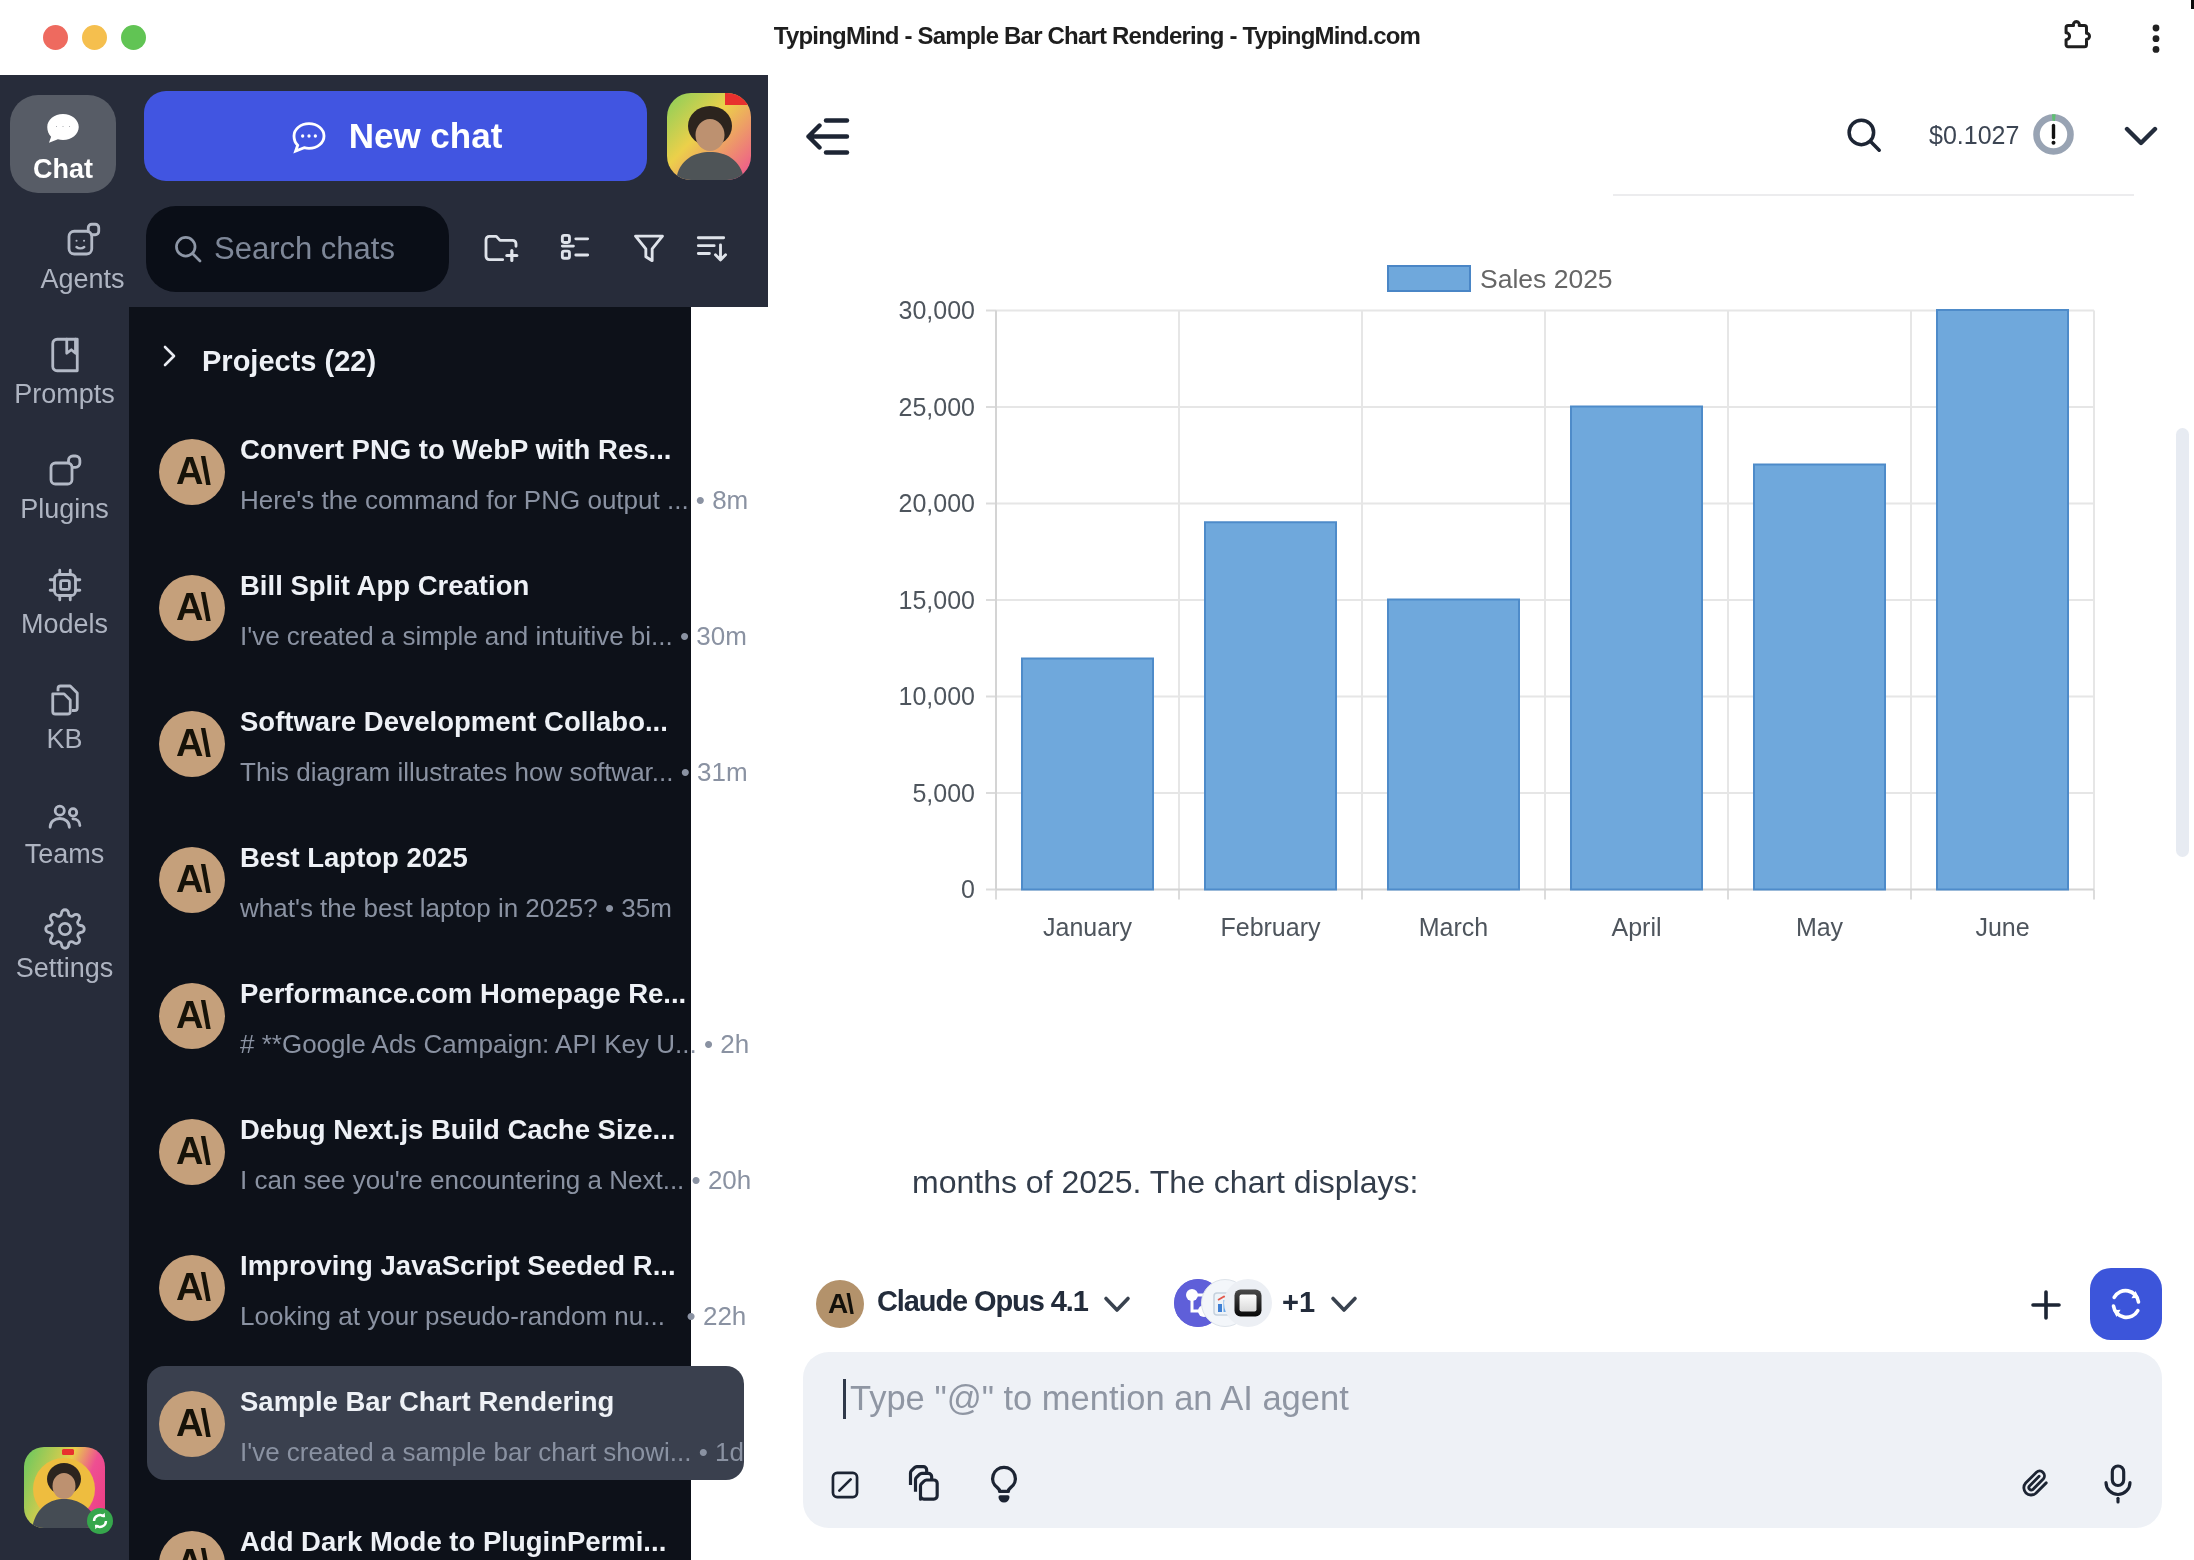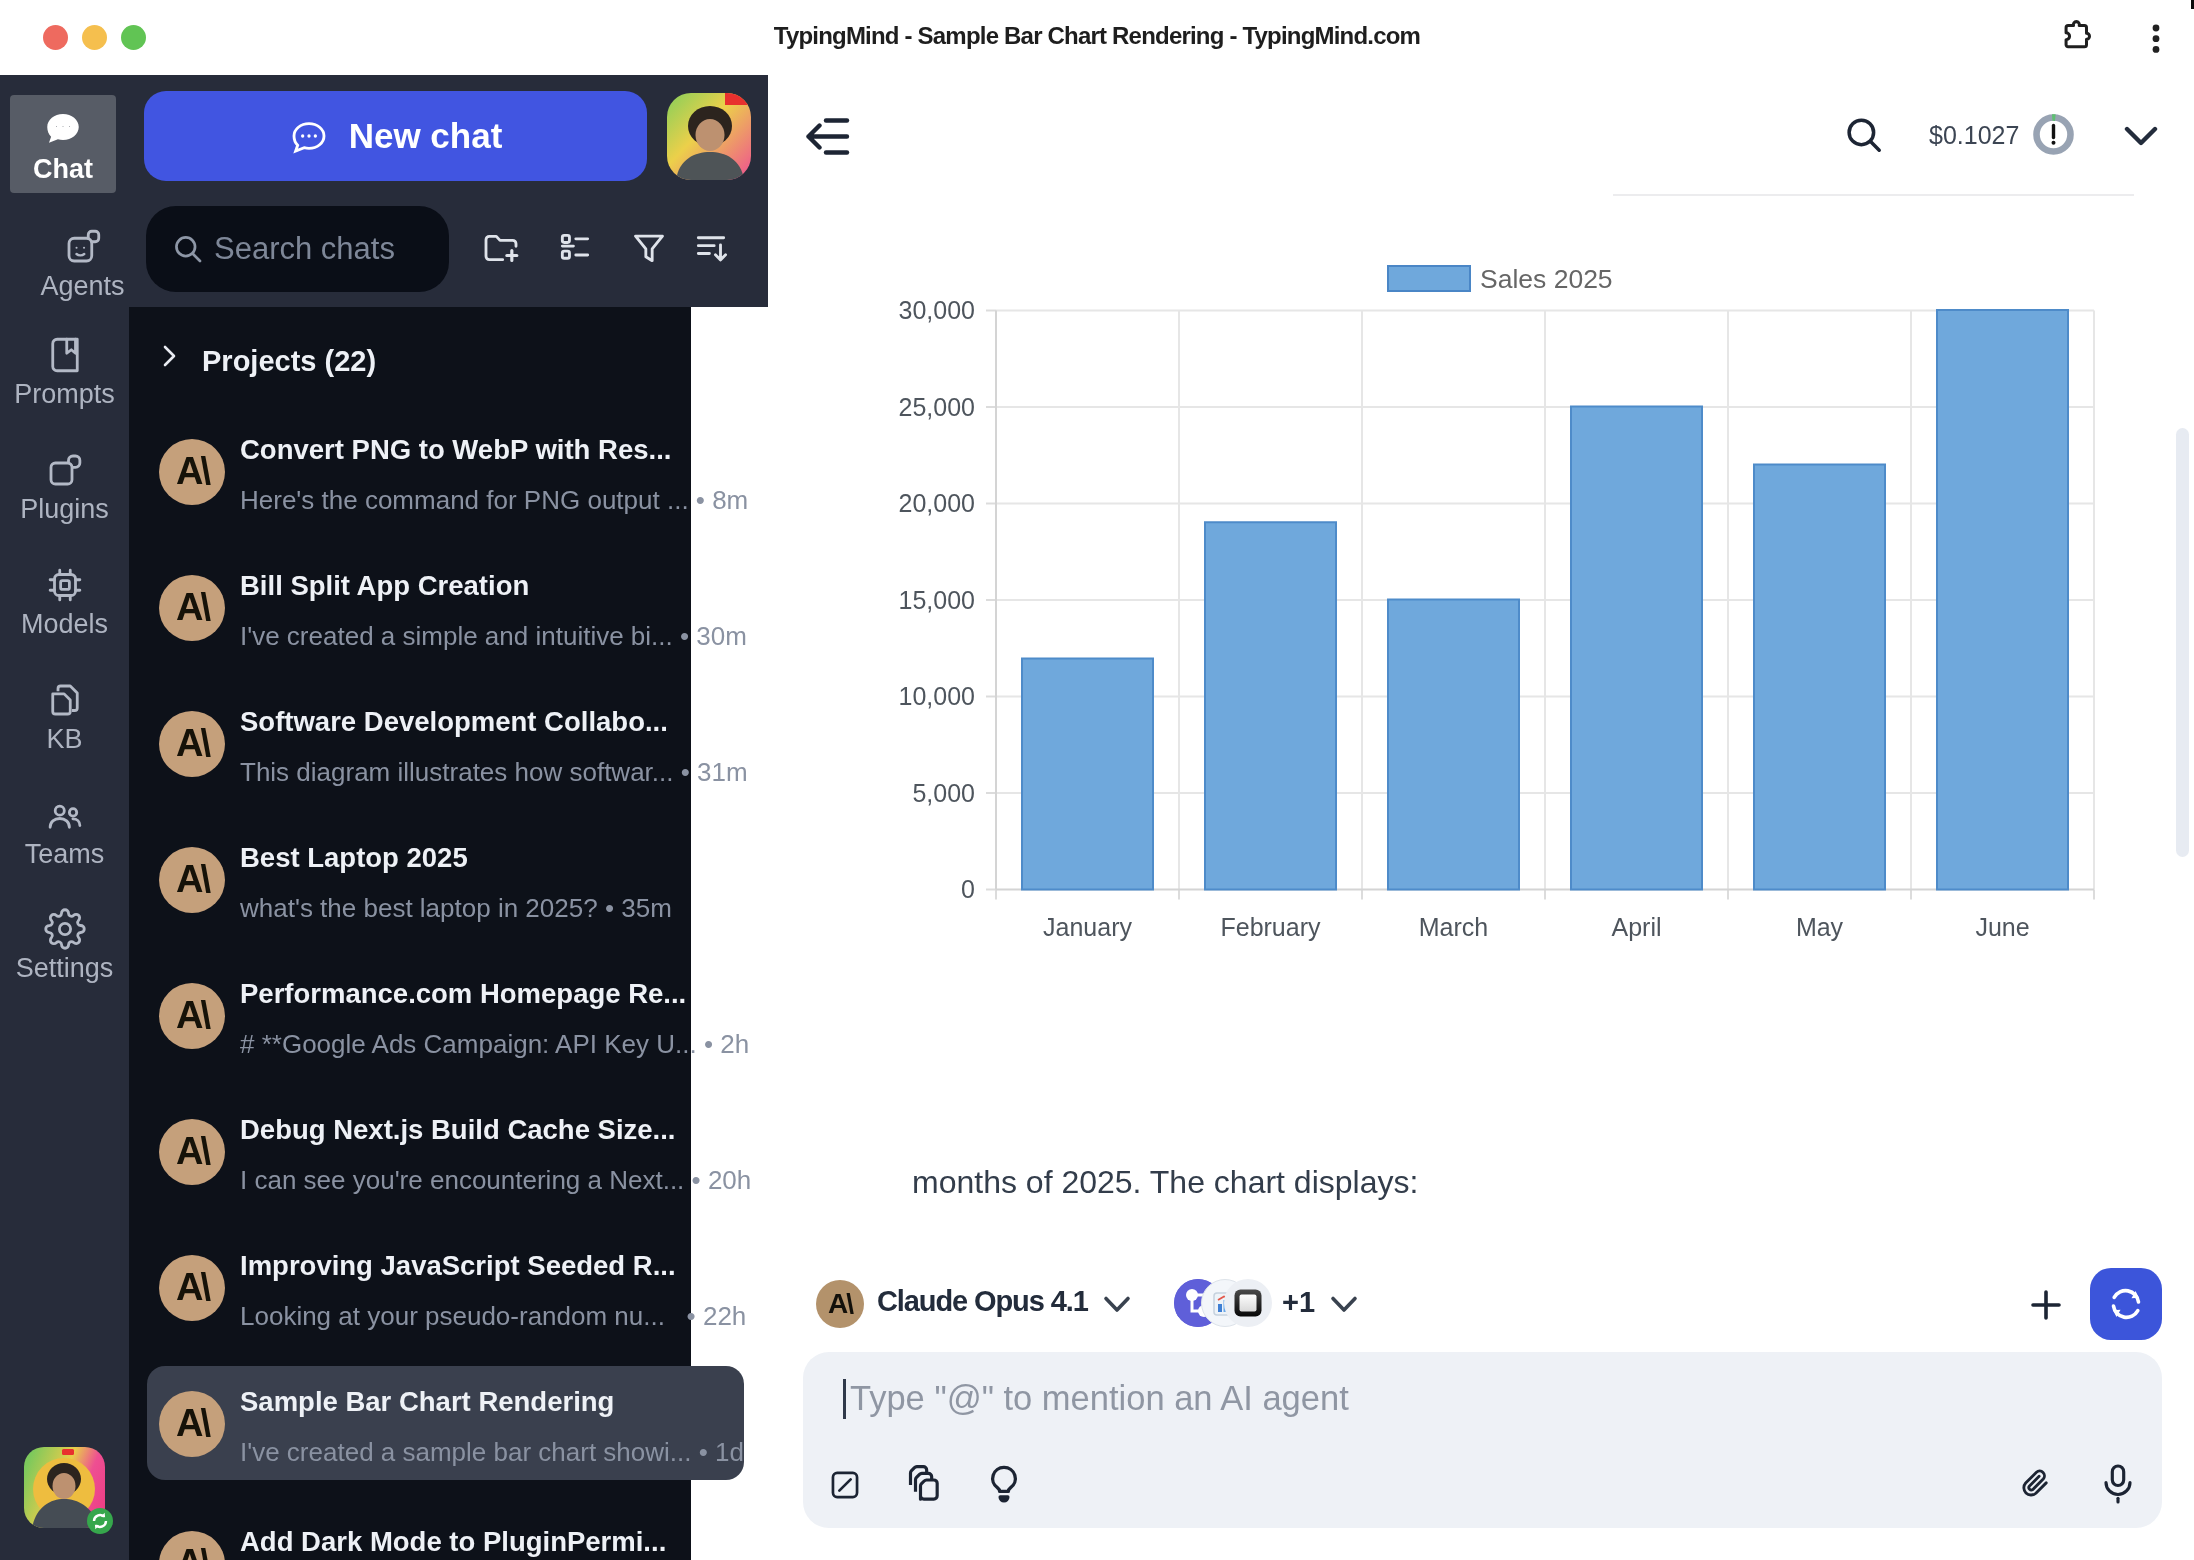--- a/index.html
+++ b/index.html
@@ -16,21 +16,21 @@
 
   
   #rail { position:absolute; left:0; top:75px; width:129px; height:1485px; background:#272c3a; }
   #panel-top { position:absolute; left:129px; top:75px; width:639px; height:232px; background:#272c3a; }
   #chatlist { position:absolute; left:129px; top:307px; width:562px; height:1253px; background:#0d1119; }
 
   .rail-item { position:absolute; left:0; width:129px; text-align:center; color:#aeb4c1; }
   .rail-item svg { display:block; margin:0 auto; }
   .rail-label { font-size:27px; margin-top:3px; display:block; }
   #chat-pill { position:absolute; left:10px; top:20px; width:106px; height:98px;
-    background:#575c66; border-radius:4px; color:#fff; text-align:center; }
+    background:#575c66; border-radius:28px; color:#fff; text-align:center; }
   #chat-pill .rail-label { color:#fff; font-weight:700; margin-top:2px; }
 
   #newchat { position:absolute; left:144px; top:91px; width:503px; height:90px; background:#4155e1;
     border-radius:22px; color:#fff; display:flex; align-items:center; justify-content:center; gap:20px;
     font-size:35px; font-weight:700; }
   #side-avatar { position:absolute; left:667px; top:93px; width:84px; height:87px; border-radius:24px; overflow:hidden; }
   #searchbox { position:absolute; left:146px; top:206px; width:303px; height:86px; background:#0a0e17;
     border-radius:30px; color:#7e8798; display:flex; align-items:center; font-size:31px; }
 
   .chat-item { position:absolute; left:129px; width:638px; height:136px; }
@@ -56,21 +56,21 @@
   <div id="rail">
     <div id="chat-pill">
       <svg style="margin-top:11px" width="42" height="42" viewBox="0 0 24 24" fill="none" stroke="#fff" stroke-width="1.7">
         <path d="M21 12c0 4.1-4 7.4-9 7.4-1 0-2-.13-2.9-.38L4 21l1.2-3.4C3.8 16.2 3 14.2 3 12c0-4.1 4-7.4 9-7.4s9 3.3 9 7.4z" fill="#fff" stroke="none"></path>
         <circle cx="8.2" cy="11.7" r="1.1" fill="#575c66"></circle>
           <circle cx="12" cy="11.7" r="1.1" fill="#575c66"></circle>
           <circle cx="15.8" cy="11.7" r="1.1" fill="#575c66"></circle>
       </svg>
       <span class="rail-label">Chat</span>
     </div>
-    <div class="rail-item" style="top:151px;padding-left:36px;">
+    <div class="rail-item" style="top:144px;padding-left:36px;">
       <svg width="42" height="42" viewBox="0 0 24 24" fill="none" stroke="#b3b9c6" stroke-width="1.6" stroke-linecap="round" stroke-linejoin="round">
         <rect x="4" y="7" width="13" height="13" rx="3"></rect>
         <path d="M15 7 L15 5 a2 2 0 0 1 2-2 h2 a2 2 0 0 1 2 2 v2 a2 2 0 0 1-2 2 h-2"></path>
         <circle cx="8.3" cy="12.4" r="0.6" fill="#b3b9c6" stroke="none"></circle>
           <circle cx="12.6" cy="12.4" r="0.6" fill="#b3b9c6" stroke="none"></circle>
         <path d="M8.3 16 c1.2 1 3.2 1 4.4 0" stroke-width="1.4"></path>
       </svg>
       <span class="rail-label">Agents</span>
     </div>
     <div class="rail-item" style="top:259px;">

